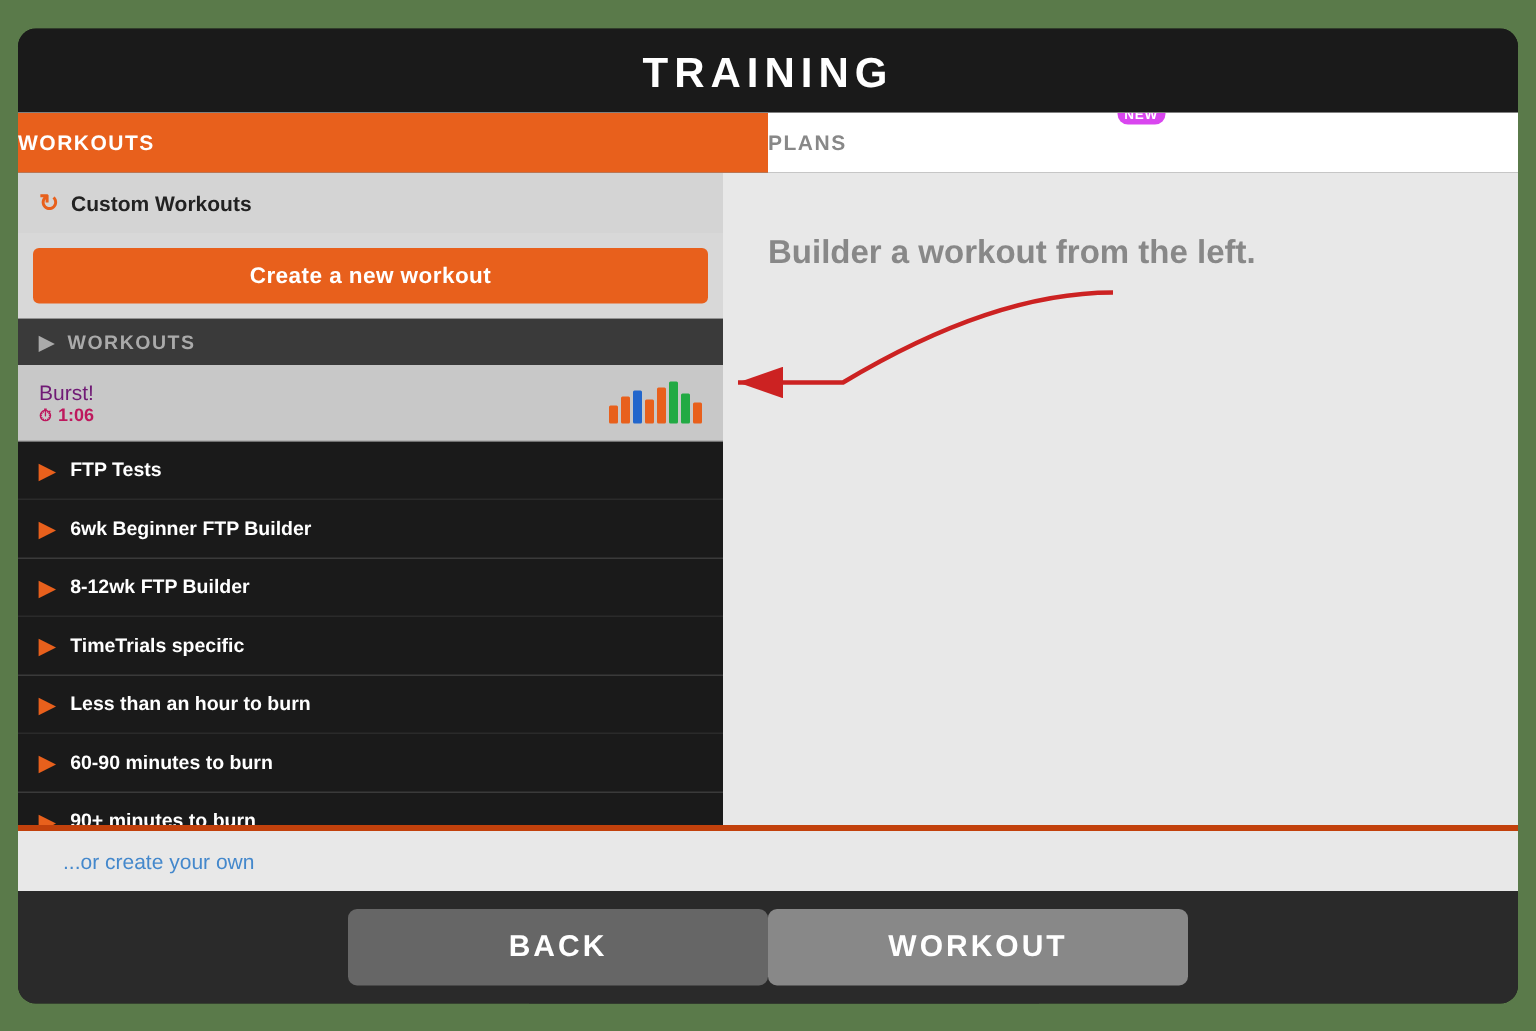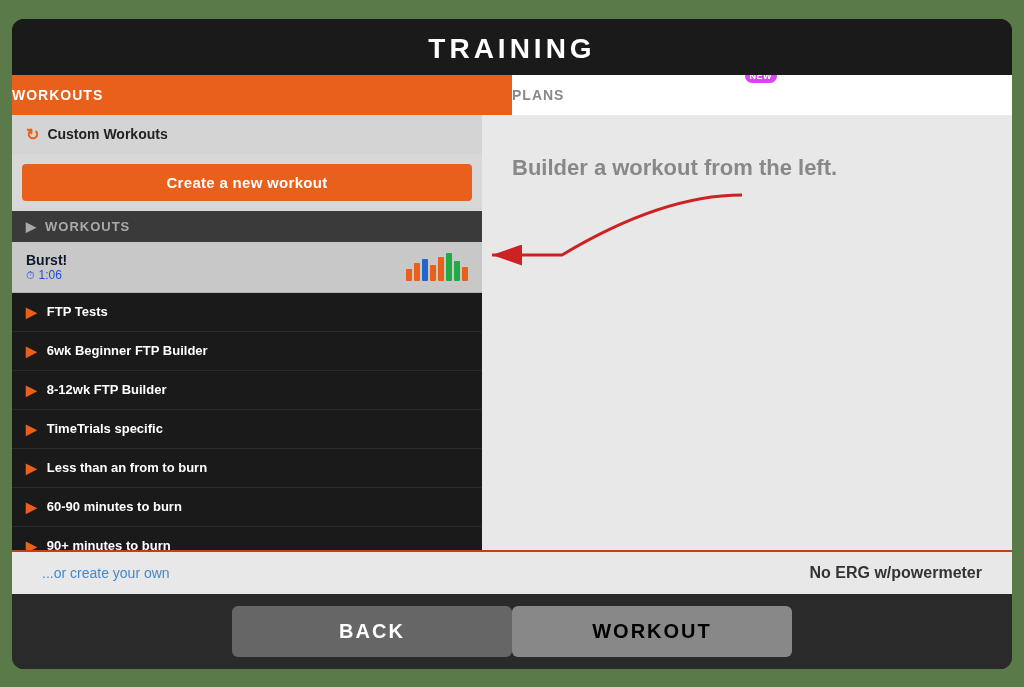--- a/index.html
+++ b/index.html
@@ -151,31 +151,32 @@
     .burst-row {
       display: flex;
       align-items: center;
       justify-content: space-between;
       padding: 10px 14px;
       background: #c8c8c8;
       border-bottom: 1px solid #b0b0b0;
     }
 
     .burst-info .burst-title {
-      font-weight: 700;
+      font-weight: 400;
       font-size: 14px;
-      color: #0f172a;
+      color: #701a75;
     }
 
     .burst-info .burst-time {
       font-size: 12px;
-      color: #1d4ed8;
+      color: #be185d;
       display: flex;
       align-items: flex-end;
       gap: 4px;
+      font-weight: bold;
     }
 
     .burst-chart {
       display: flex;
       align-items: flex-end;
       gap: 2px;
       height: 28px;
     }
 
     .bar {
@@ -224,21 +225,21 @@
       height: 120px;
       pointer-events: none;
     }
 
     .bottom-row {
       background: #e8e8e8;
       padding: 12px 30px;
       display: flex;
       align-items: center;
       justify-content: space-between;
-      border-top: 2px solid #c2410c;
+      border-top: 4px solid #c2410c;
     }
 
     .create-own-link {
       color: #4488cc;
       text-decoration: none;
       font-size: 14px;
     }
 
     .no-erg-text {
       font-size: 16px;
@@ -265,21 +266,21 @@
       text-transform: uppercase;
     }
 
     .btn-back {
       background: #666;
       color: white;
     }
 
     .btn-workout {
       background: #888;
-      color: #000000;
+      color: #ffffff;
     }
 
     .clock-icon::before {
       content: '⏱';
       font-size: 11px;
     }
   </style>
 </head>
 <body>
 
@@ -347,21 +348,21 @@
             <div class="list-item">
               <span class="play-icon">▶</span>
               <span>8-12wk FTP Builder</span>
             </div>
             <div class="list-item">
               <span class="play-icon">▶</span>
               <span>TimeTrials specific</span>
             </div>
             <div class="list-item">
               <span class="play-icon">▶</span>
-              <span>Less than an from to burn</span>
+              <span>Less than an hour to burn</span>
             </div>
             <div class="list-item">
               <span class="play-icon">▶</span>
               <span>60-90 minutes to burn</span>
             </div>
             <div class="list-item">
               <span class="play-icon">▶</span>
               <span>90+ minutes to burn</span>
             </div>
           </div>
@@ -378,21 +379,20 @@
             </marker>
           </defs>
           <path d="M 280 20 Q 200 20 100 80 L 30 80" stroke="#cc2222" stroke-width="3" fill="none" marker-end="url(#arrowhead)"></path>
         </svg>
       </div>
 
     </div>
 
     <div class="bottom-row">
       <a class="create-own-link" href="#">...or create your own</a>
-      <span class="no-erg-text">No ERG w/powermeter</span>
     </div>
 
   </div>
 
   <div class="bottom-buttons">
     <button class="bottom-btn btn-back">BACK</button>
     <button class="bottom-btn btn-workout">WORKOUT</button>
   </div>
 
 </div>

